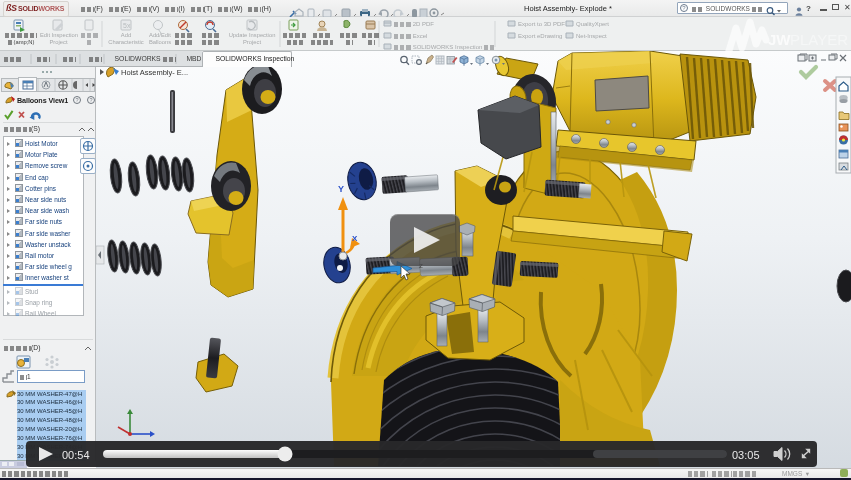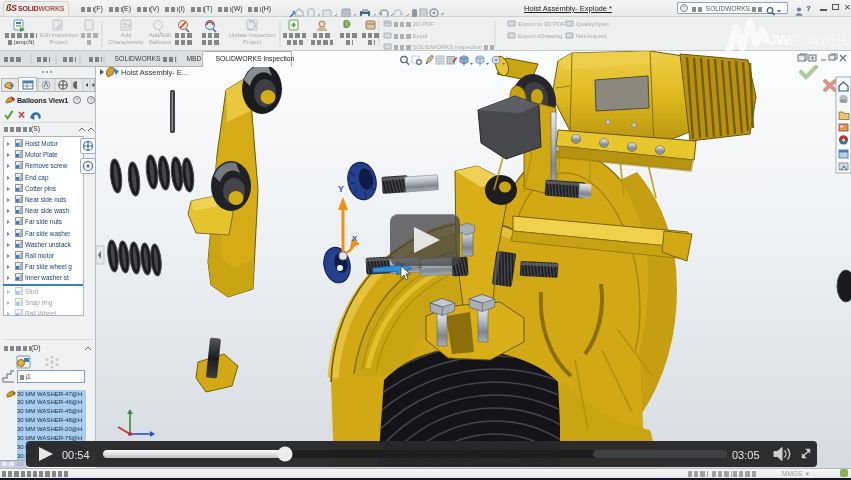--- a/index.html
+++ b/index.html
@@ -54,21 +54,21 @@
 <path d="M108,6 a4,4 0 1 0 -4,4" fill="none" stroke="#c3cad0" stroke-width="1.6"></path>
         <path d="M110,6 l-4,-2 v4 z" fill="#c3cad0"></path>
         <path d="M113,8 l2,-2" stroke="#888" stroke-width="1"></path>
 <rect x="118" y="1" width="5" height="9" rx="2" fill="#8d979f"></rect>
 <rect x="126" y="1" width="7" height="9" fill="#c9d0d6" stroke="#a9b2ba"></rect>
 <circle cx="140" cy="5" r="4" fill="none" stroke="#8d979f" stroke-width="1.4"></circle>
         <circle cx="140" cy="5" r="1.4" fill="#8d979f"></circle>
         <path d="M147,7 l3,-2" stroke="#888" stroke-width="1"></path>
 </svg></div>
 
-<div class="ab t" style="left:524px;top:4px;font-size:7.5px;color:#222;text-decoration:underline;">Hoist Assembly- Explode *</div>
+<div class="ab t" style="left:524px;top:4px;font-size:7.5px;color:#222;">Hoist Assembly- Explode *</div>
 
 <div class="ab" style="left:677px;top:2px;width:111px;height:12px;background:#fff;border:1px solid #93a5bb;box-sizing:border-box;border-radius:1px;"></div>
 <div class="ab" style="left:680px;top:4px;width:8px;height:8px;border:1px solid #6b7a8d;border-radius:50%;box-sizing:border-box;font-size:6px;color:#6b7a8d;text-align:center;line-height:7px;">?</div>
 <div class="ab t" style="left:692px;top:5px;font-size:6.5px;color:#555;"><span class="zh" style="width:12px;"></span> SOLIDWORKS <span class="zh" style="width:12px;"></span></div>
 <div class="ab" style="left:765px;top:3px;">
 <svg width="18" height="11">
         <circle cx="5" cy="4.5" r="2.8" fill="none" stroke="#3a5a7e" stroke-width="1.2"></circle>
         <path d="M7,6.5 L9.5,9" stroke="#3a5a7e" stroke-width="1.4"></path>
         <path d="M12,4 l4,0 l-2,2.6 z" fill="#666"></path>
       </svg></div>

